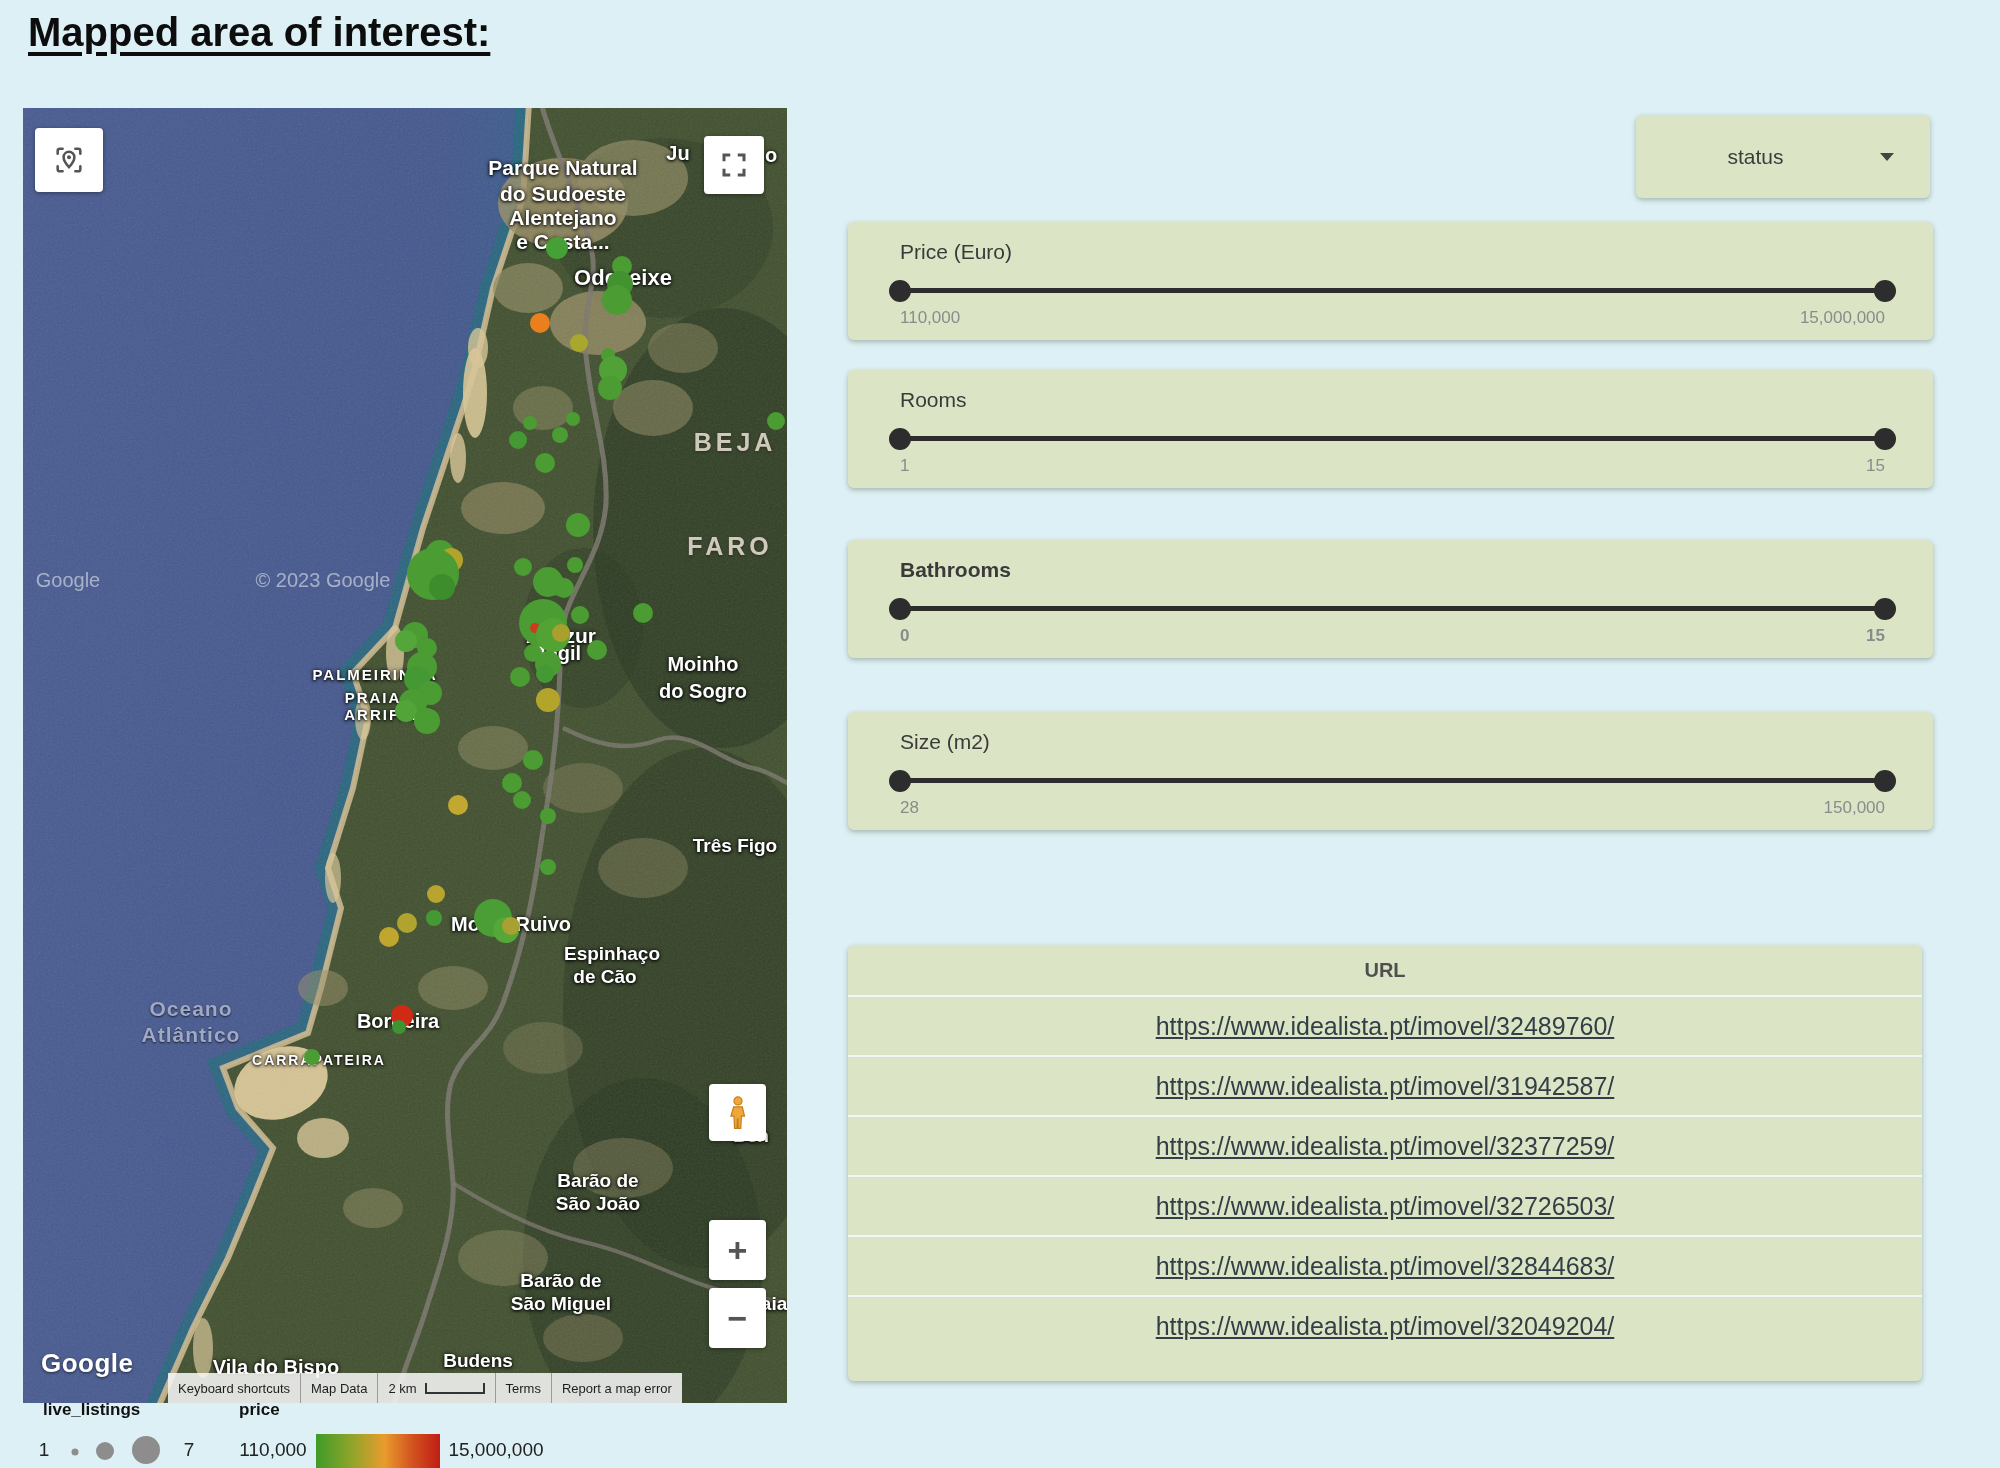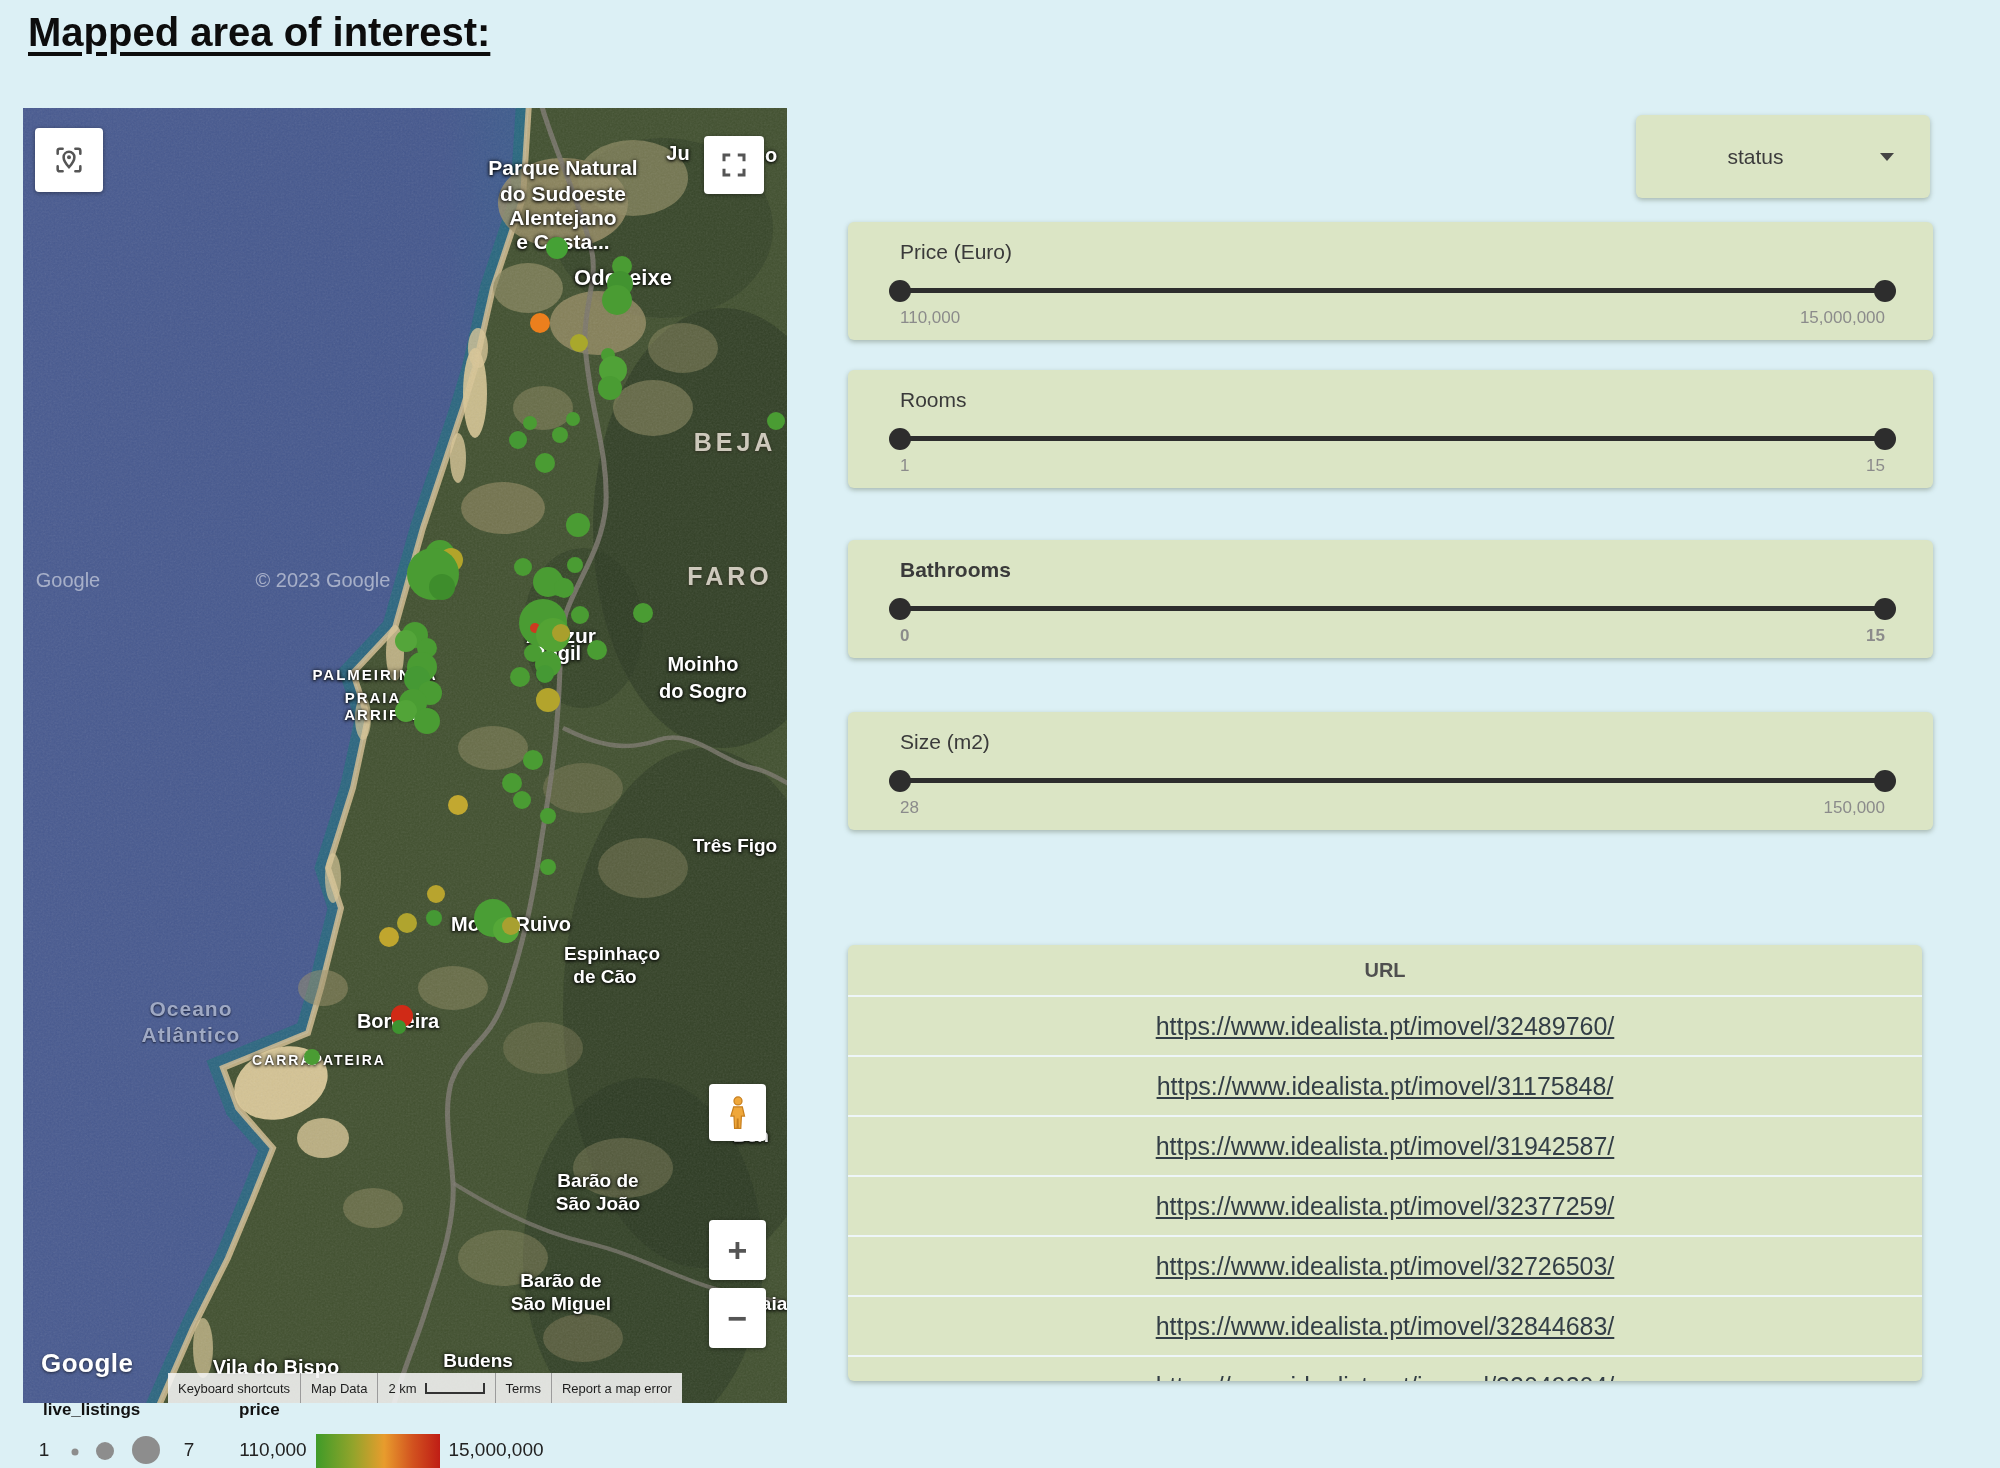--- a/index.html
+++ b/index.html
@@ -167,21 +167,21 @@
 
   <div id="labels-layer">
       <div class="ml" style="left: 540px; top: 60px; font-size: 21px;">Parque Natural</div>
       <div class="ml" style="left: 540px; top: 86px; font-size: 21px;">do Sudoeste</div>
       <div class="ml" style="left: 540px; top: 110px; font-size: 21px;">Alentejano</div>
       <div class="ml" style="left: 540px; top: 134px; font-size: 21px;">e Costa...</div>
       <div class="ml" style="left: 655px; top: 45px; font-size: 20px;">Ju</div>
       <div class="ml" style="left: 748px; top: 47px; font-size: 20px;">o</div>
       <div class="ml" style="left: 600px; top: 170px; font-size: 22px;">Odeceixe</div>
       <div class="ml d" style="left: 712px; top: 334px; font-size: 25px;">BEJA</div>
-      <div class="ml d" style="left: 707px; top: 468px; font-size: 25px;">FARO</div>
+      <div class="ml d" style="left: 707px; top: 438px; font-size: 25px;">FARO</div>
       <div class="ml wm" style="left: 300px; top: 472px; font-size: 20px;">© 2023 Google</div>
       <div class="ml wm" style="left: 45px; top: 472px; font-size: 20px;">Google</div>
       <div class="ml" style="left: 533px; top: 545px; font-size: 20px;">Rogil</div>
       <div class="ml" style="left: 680px; top: 556px; font-size: 20px;">Moinho</div>
       <div class="ml" style="left: 680px; top: 583px; font-size: 20px;">do Sogro</div>
       <div class="ml cap" style="left: 352px; top: 566px; font-size: 15px;">PALMEIRINHA</div>
       <div class="ml cap" style="left: 350px; top: 589px; font-size: 15px;">PRAIA</div>
       <div class="ml cap" style="left: 368px; top: 606px; font-size: 15px;">ARRIFANA</div>
       <div class="ml" style="left: 538px; top: 528px; font-size: 21px;">Aljezur</div>
       <div class="ml" style="left: 712px; top: 738px; font-size: 19px;">Três Figo</div>
@@ -360,23 +360,20 @@
   <div class="s-min">28</div>
   <div class="s-max">150,000</div>
 </div>
 
 <div id="url-table" class="panel">
   <div class="thead">URL</div>
   <div class="trow">
       <a>https://www.idealista.pt/imovel/32489760/</a>
     </div>
   <div class="trow">
-      <a>https://www.idealista.pt/imovel/31175848/</a>
-    </div>
-  <div class="trow">
       <a>https://www.idealista.pt/imovel/31942587/</a>
     </div>
   <div class="trow">
       <a>https://www.idealista.pt/imovel/32377259/</a>
     </div>
   <div class="trow">
       <a>https://www.idealista.pt/imovel/32726503/</a>
     </div>
   <div class="trow">
       <a>https://www.idealista.pt/imovel/32844683/</a>

